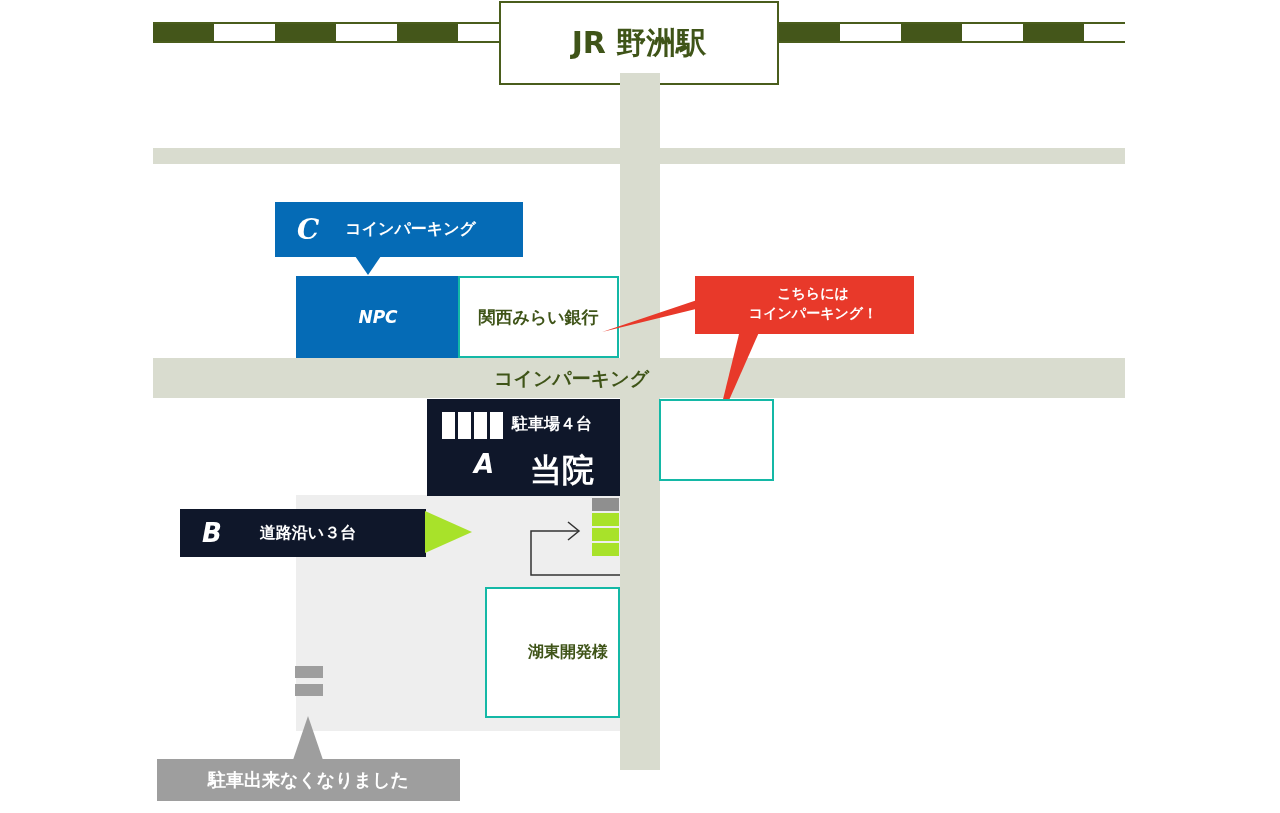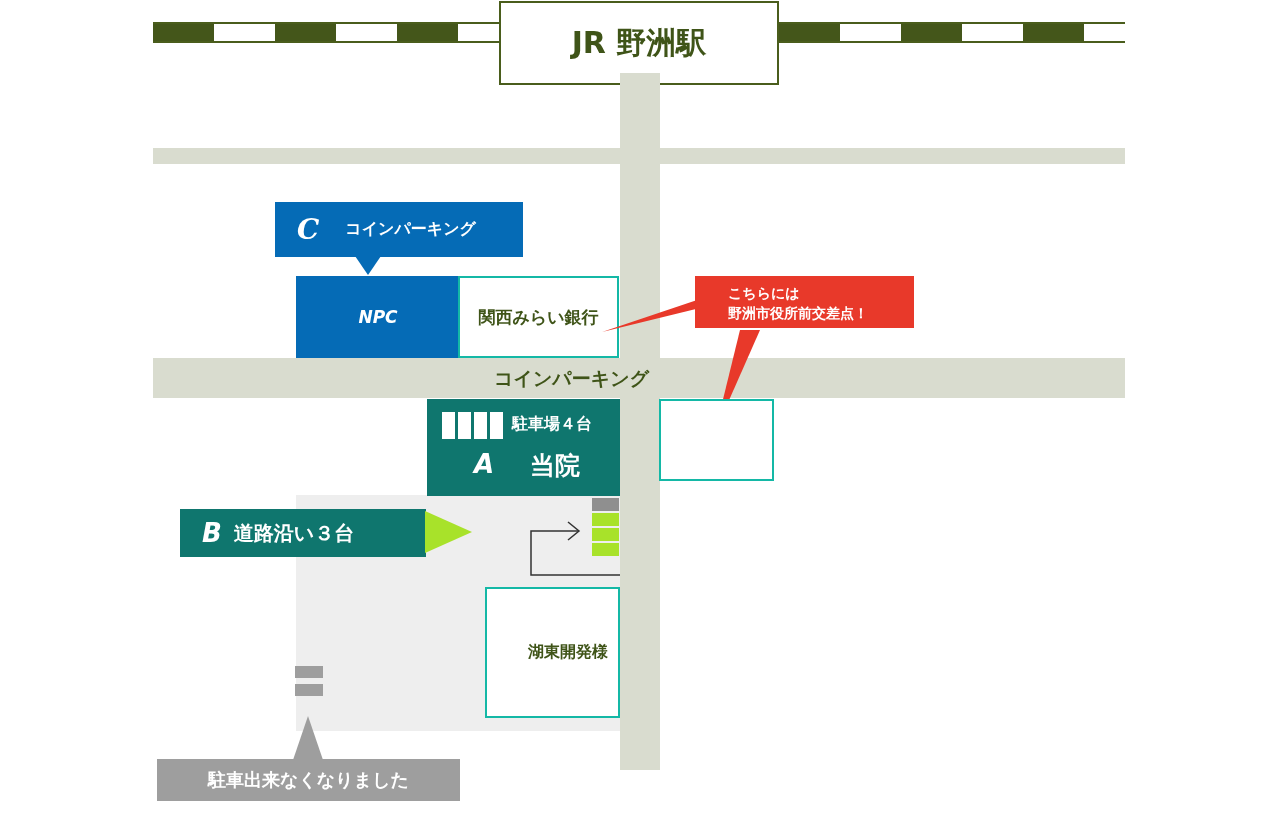--- a/index.html
+++ b/index.html
@@ -17,25 +17,25 @@
 
   
   .road { background:#d9dccf; }
 
   
   .bldg { border:2px solid #14b8a6; background:#fff; display:flex; align-items:center; justify-content:center;
           color:#3f5418; font-weight:bold; font-size:17px; }
   .lot { background:#eeeeee; }
 
   .blue { background:#056bb6; color:#fff; }
-  .lime { background:#0f766e; color:#fff; }
+  .lime { background:#0f172a; color:#fff; }
   .gray { background:#9e9e9e; color:#fff; }
   .red  { background:#e8392a; color:#fff; }
 
-  .label-text { font-weight:bold; white-space:nowrap; }
+  .label-text { font-weight:bold; white-space:nowrap;text-align:center; }
   .letter { font-style:italic; font-weight:bold; font-family:"DejaVu Serif", serif; }
 </style>
 </head>
 <body>
 
 <div class="rail" style="left:153px; width:346px;">
   <div class="seg dark"></div>
     <div class="seg"></div>
     <div class="seg dark"></div>
     <div class="seg"></div>
@@ -68,43 +68,43 @@
   <span class="label-text" style="font-size:17px; font-style:italic;">NPC</span>
 </div>
 <div class="abs bldg" style="left:458px; top:276px; width:161px; height:82px;">
   <span>関西みらい銀行</span>
 </div>
 
 <svg class="abs" style="left:0; top:0;" width="1280" height="813">
   <polygon points="700,308 602,332 712,295" fill="#e8392a"></polygon>
   <polygon points="740,330 760,330 715,432" fill="#e8392a"></polygon>
 </svg>
-<div class="abs red" style="left:695px; top:276px; width:219px; height:52px; padding:7px 16px 0 33px;">
+<div class="abs red" style="left:695px; top:276px; width:219px; height:58px; padding:7px 16px 0 33px;">
   <div class="label-text" style="font-size:14px; line-height:20px;">こちらには</div>
-  <div class="label-text" style="font-size:14px; line-height:20px;">野洲市役所前交差点！</div>
+  <div class="label-text" style="font-size:14px; line-height:20px;">コインパーキング！</div>
 </div>
 <div class="abs bldg" style="left:659px; top:399px; width:115px; height:82px;"></div>
 
 <div class="abs lot" style="left:296px; top:495px; width:324px; height:236px;"></div>
 
 <div class="abs lime" style="left:427px; top:399px; width:193px; height:97px;">
   <div class="abs" style="left:15px; top:13px; display:flex; gap:3px;">
     <span style="width:13px; height:27px; background:#fff;"></span>
     <span style="width:13px; height:27px; background:#fff;"></span>
     <span style="width:13px; height:27px; background:#fff;"></span>
     <span style="width:13px; height:27px; background:#fff;"></span>
   </div>
   <span class="abs label-text" style="left:85px; top:15px; font-size:16px;">駐車場４台</span>
   <span class="abs letter" style="left:47px; top:50px; font-size:26px; font-family:'DejaVu Sans', sans-serif;">A</span>
-  <span class="abs label-text" style="left:103px; top:50px; font-size:25px;">当院</span>
+  <span class="abs label-text" style="left:103px; top:50px; font-size:32px;">当院</span>
 </div>
 
 <div class="abs lime" style="left:180px; top:509px; width:246px; height:48px; display:flex; align-items:center;">
   <span class="letter" style="font-size:26px; margin-left:22px; font-family:'DejaVu Sans', sans-serif;">B</span>
-  <span class="label-text" style="font-size:20px; margin-left:12px;">道路沿い３台</span>
+  <span class="label-text" style="font-size:16px; margin-left:38px;">道路沿い３台</span>
 </div>
 <div class="abs" style="left:425px; top:511px; width:0; height:0; border-top:21px solid transparent; border-bottom:21px solid transparent; border-left:47px solid #a8e22a;"></div>
 
 <div class="abs" style="left:592px; top:498px; width:27px; height:13px; background:#8f8f8f;"></div>
 <div class="abs" style="left:592px; top:513px; width:27px; height:13px; background:#a8e22a;"></div>
 <div class="abs" style="left:592px; top:528px; width:27px; height:13px; background:#a8e22a;"></div>
 <div class="abs" style="left:592px; top:543px; width:27px; height:13px; background:#a8e22a;"></div>
 
 <svg class="abs" style="left:0; top:0;" width="1280" height="813">
   <polyline points="620,575 531,575 531,531 578,531" fill="none" stroke="#333" stroke-width="1.5"></polyline>

